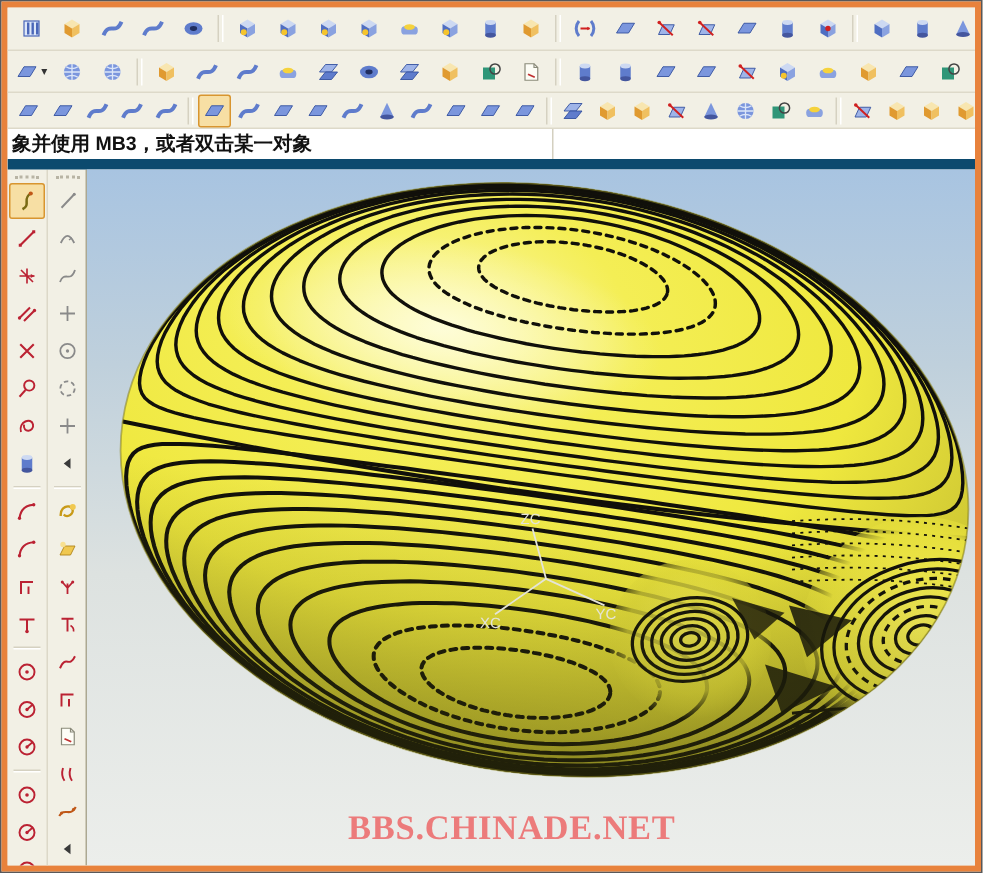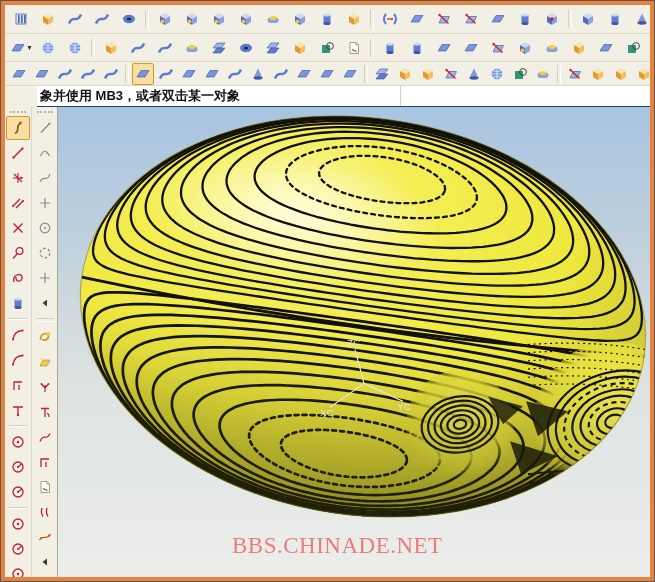--- a/index.html
+++ b/index.html
@@ -8,33 +8,33 @@
   .toolbar{display:flex;align-items:center;padding-left:3px;gap:1px;background:#f2f0e5;border-bottom:1px solid #ddd9c9;box-sizing:border-box;flex:0 0 auto;}
   .row1{height:29px;}
   .row2{height:28px;}
   .row3{height:24px;}
   .tbtn{display:inline-flex;align-items:center;justify-content:center;width:24px;height:24px;border:1px solid transparent;border-radius:2px;flex:0 0 auto;}
   .row3 .tbtn{width:20px;height:20px;}
   .tbtn.sel{background:#f7dfa4;border-color:#d8952f;}
   .tbtn svg{display:block;}
   .dd{font-size:8px;color:#333;margin-left:1px;line-height:1;}
   .hsep{width:2px;height:18px;border-left:1px solid #d5d1c1;border-right:1px solid #ffffff;margin:0 2px;flex:0 0 auto;}
-  .promptbar{position:relative;height:20px;background:#ffffff;border-bottom:1px solid #0c4a6e;flex:0 0 auto;margin-left:32px;}
+  .promptbar{position:relative;height:20px;background:#ffffff;border-bottom:7px solid #0c4a6e;flex:0 0 auto;}
   .prompt-text{font-weight:bold;font-size:13px;line-height:20px;padding-left:3px;color:#111;white-space:nowrap;}
   .prompt-divider{position:absolute;left:363px;top:0;bottom:0;border-left:1px solid #d4d0c0;}
   .main{display:flex;flex:1 1 auto;min-height:0;text-align:right;}
   .vtoolbar{display:flex;flex-direction:column;align-items:center;gap:1px;background:#f2f0e5;box-sizing:border-box;flex:0 0 auto;padding-top:1px;}
   .colA{width:27px;border-right:1px solid #dcd8c8;}
   .colB{width:26px;border-right:1px solid #aca892;}
   .vtoolbar .tbtn{width:22px;height:22px;}
   .vhandle{width:16px;border-top:2px dotted #b8b4a4;margin:3px auto 2px;}
   .vsep{height:2px;width:18px;border-top:1px solid #d5d1c1;border-bottom:1px solid #ffffff;margin:2px auto;}
   .viewport{position:relative;flex:1 1 auto;overflow:hidden;background:linear-gradient(180deg,#a8c4e1 0%,#bfd0dc 28%,#dde2e0 58%,#eceeeb 100%);}
   .viewport svg{position:absolute;inset:0;width:100%;height:100%;}
-  .watermark{position:absolute;left:174px;top:426px;font-family:"Liberation Serif",serif;font-weight:normal;font-size:23px;letter-spacing:0.5px;white-space:nowrap;}
+  .watermark{position:absolute;left:174px;top:426px;font-family:"Liberation Serif",serif;font-weight:bold;font-size:23px;letter-spacing:0.5px;white-space:nowrap;}
 </style>
 </head>
 <body>
 
 <div class="frame">
   <div class="inner">
     <div class="toolbar row1">
         <span class="tbtn">
           <svg width="16" height="16" viewBox="0 0 16 16">
             <rect x="3" y="3" width="10" height="10" fill="#dce6f8" stroke="#4a66b8" stroke-width="0.8"></rect>

